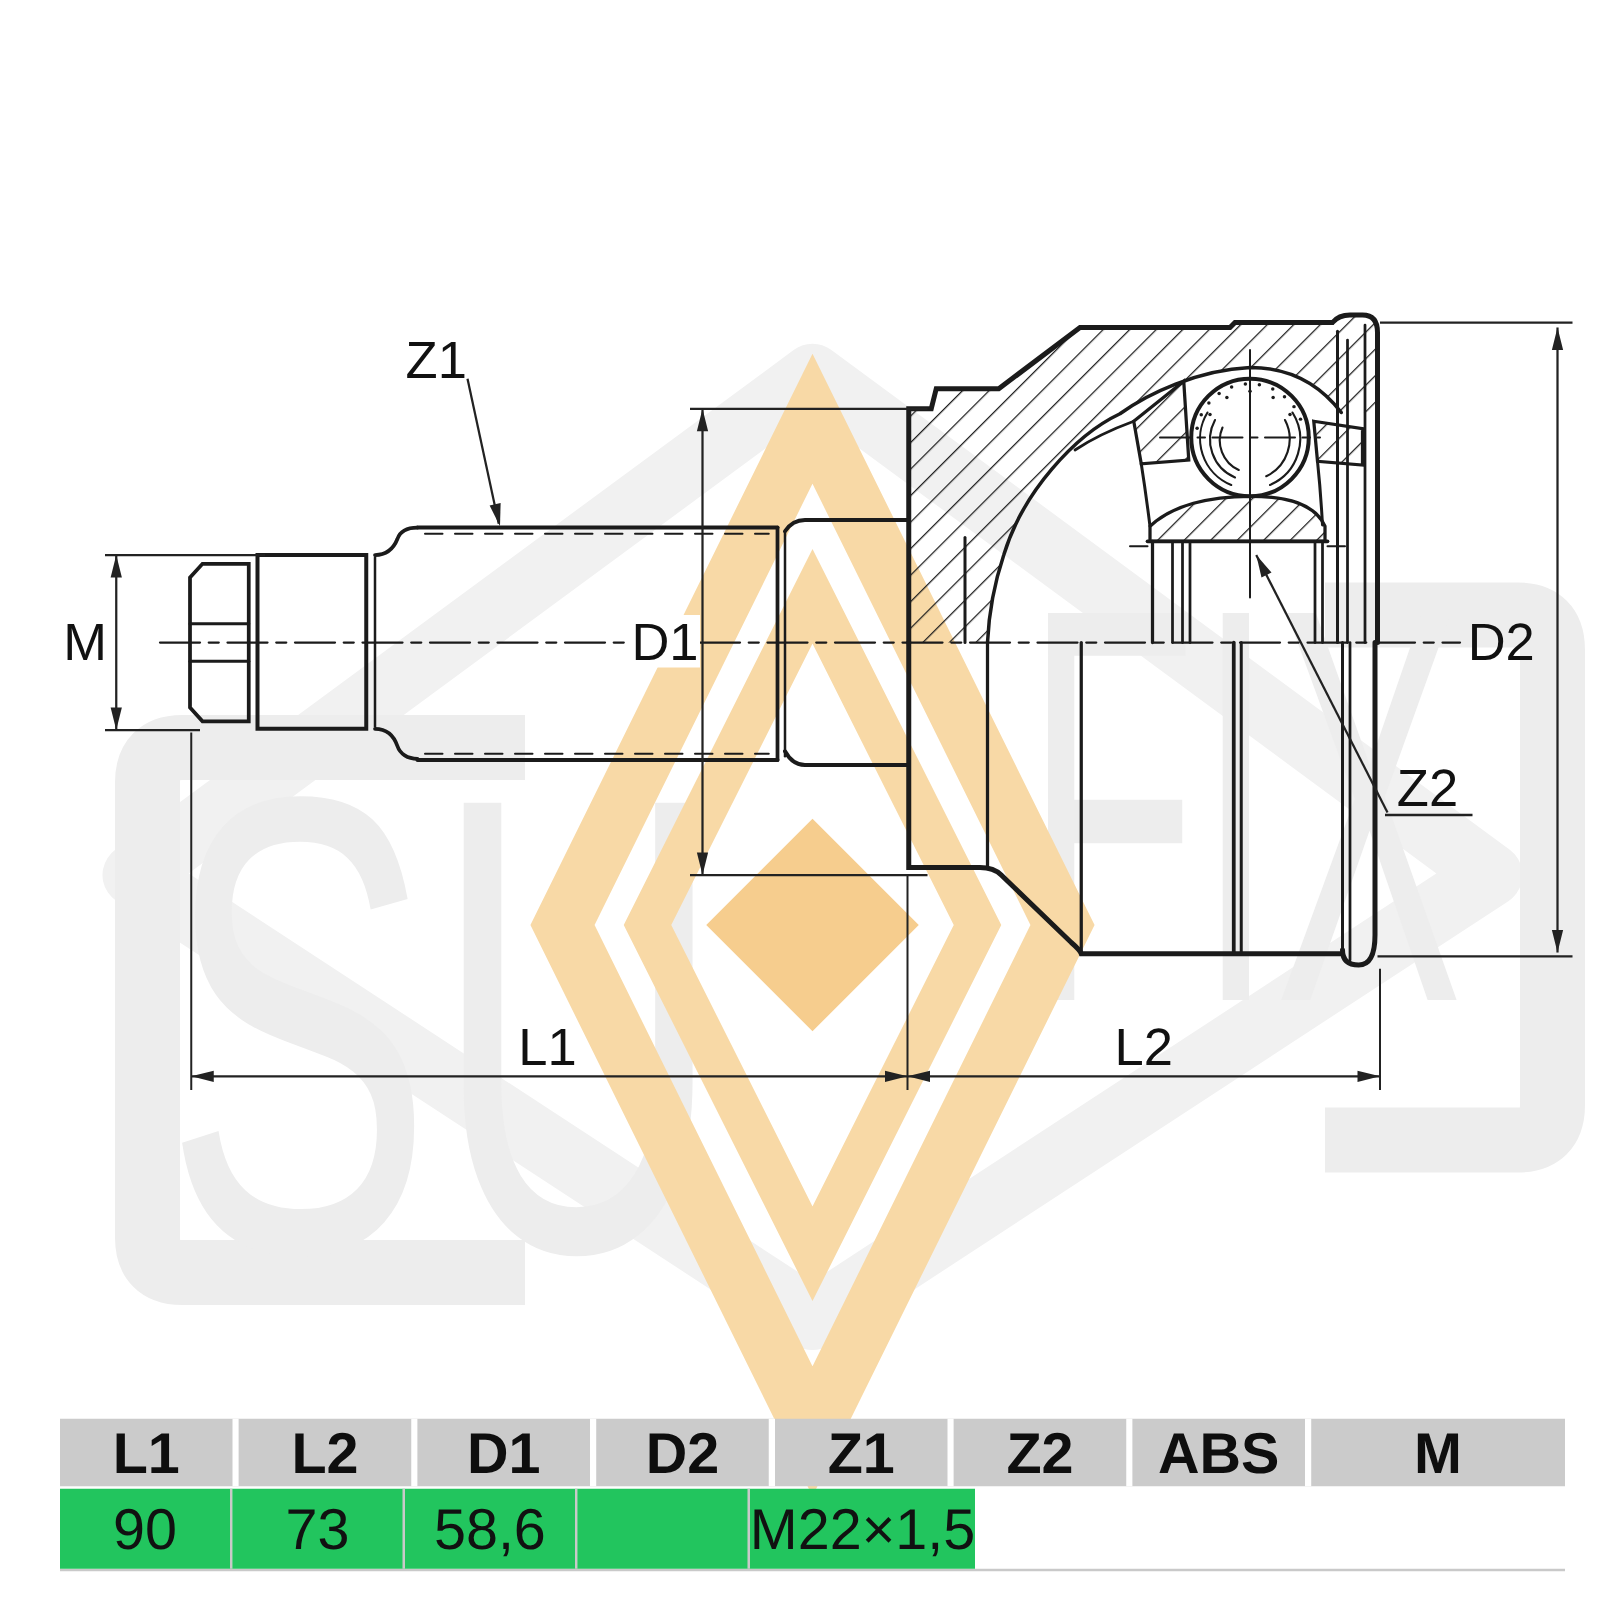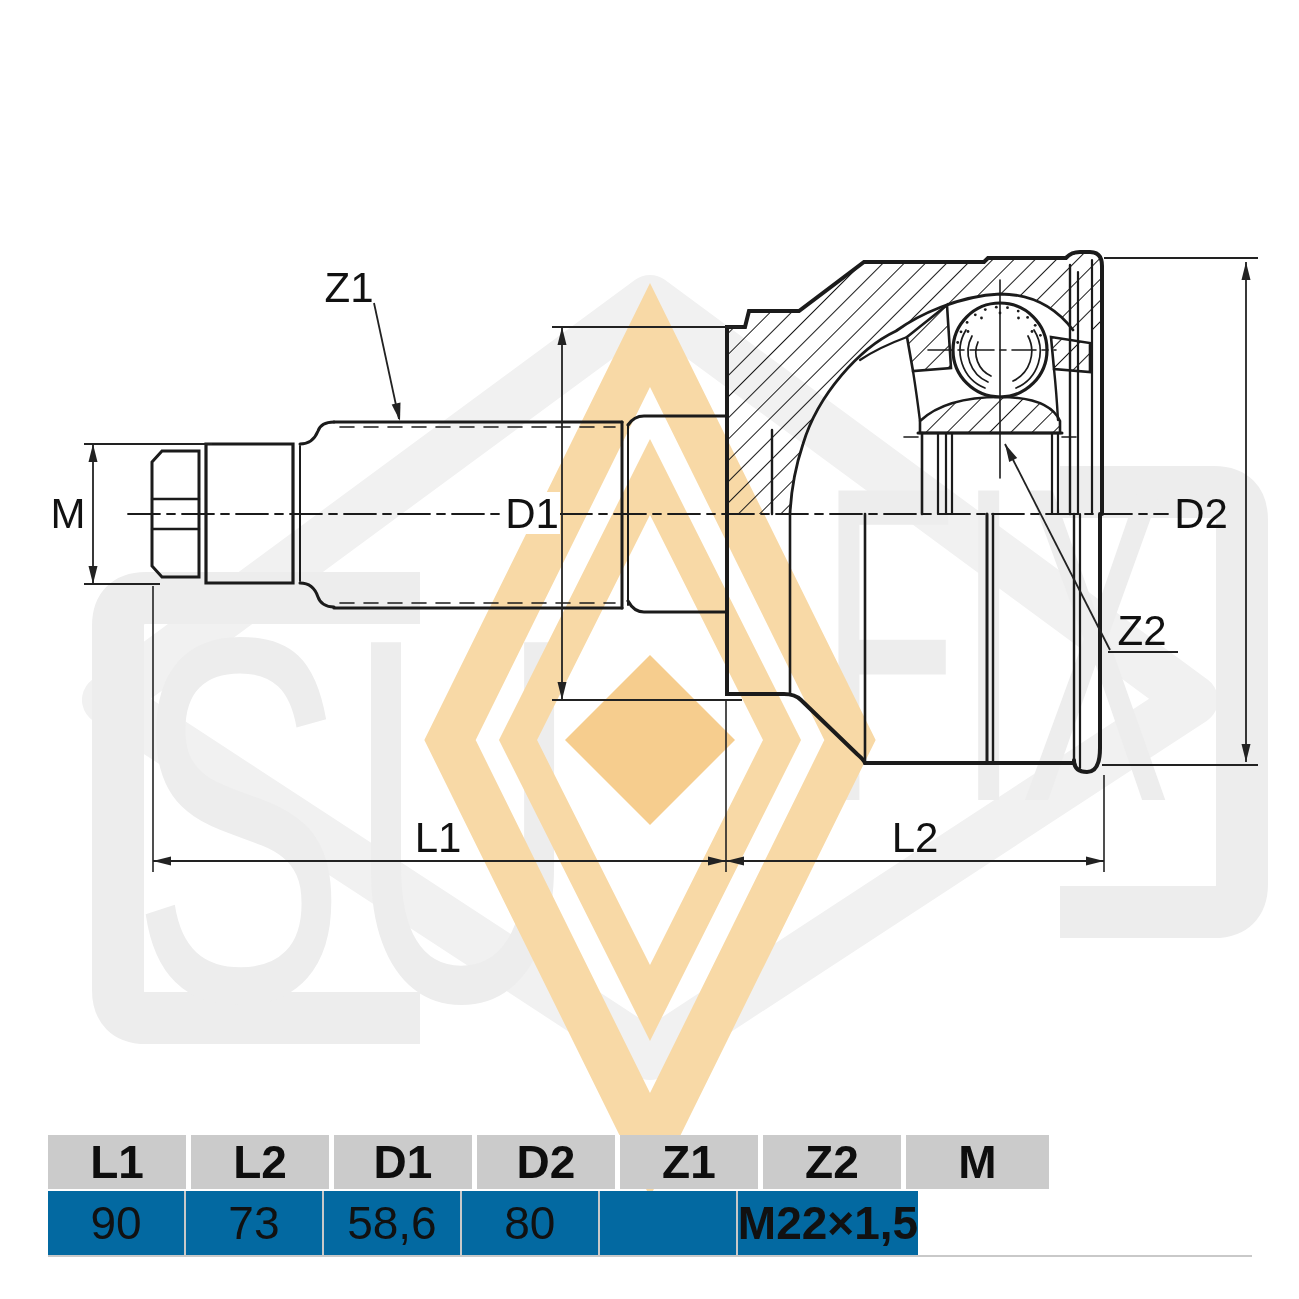--- a/index.html
+++ b/index.html
@@ -6,23 +6,23 @@
   .page{position:relative;width:1299px;height:1299px;background:#ffffff;overflow:hidden;
         font-family:"Liberation Sans",sans-serif;}
   .drawing-svg{position:absolute;left:0;top:0;}
   .spec-table{position:absolute;left:48px;top:1135px;width:1204px;}
   .thead,.tbody{display:grid;grid-template-columns:repeat(7,1fr) 1.42fr;}
   .thead{height:52px;margin-bottom:4px;}
   .th{background:#cbcbcb;display:flex;align-items:center;justify-content:center;
       font-size:46px;font-weight:bold;color:#0e0e0e;border-right:5px solid #ffffff;}
   .th:last-child{border-right:none;}
   .tbody{height:64px;border-bottom:2px solid #c9c9c9;}
-  .td{background:#0369a1;display:flex;align-items:center;justify-content:center;
+  .td{background:#22c55e;display:flex;align-items:center;justify-content:center;
       font-size:46px;color:#111;border-right:2px solid #c9c9c9;}
-  .td:last-child{border-right:none;font-weight:bold;}
+  .td:last-child{border-right:none;}
   text{font-family:"Liberation Sans",sans-serif;}
 </style>
 </head>
 <body>
 
 <div class="page">
 
 <svg class="drawing-svg" width="1299" height="1299" viewBox="0 0 1299 1299">
   <defs>
     <pattern id="hatch" width="15" height="15" patternUnits="userSpaceOnUse" patternTransform="rotate(45)">
@@ -196,25 +196,25 @@
 </svg>
 
 <div class="spec-table">
   <div class="thead">
     <div class="th">L1</div>
     <div class="th">L2</div>
     <div class="th">D1</div>
     <div class="th">D2</div>
     <div class="th">Z1</div>
     <div class="th">Z2</div>
+    <div class="th">ABS</div>
     <div class="th">M</div>
   </div>
   <div class="tbody">
     <div class="td">90</div>
     <div class="td">73</div>
     <div class="td">58,6</div>
-    <div class="td">80</div>
     <div class="td"></div>
     <div class="td">M22×1,5</div>
   </div>
 </div>
 
 </div>
 
 </body></html>

